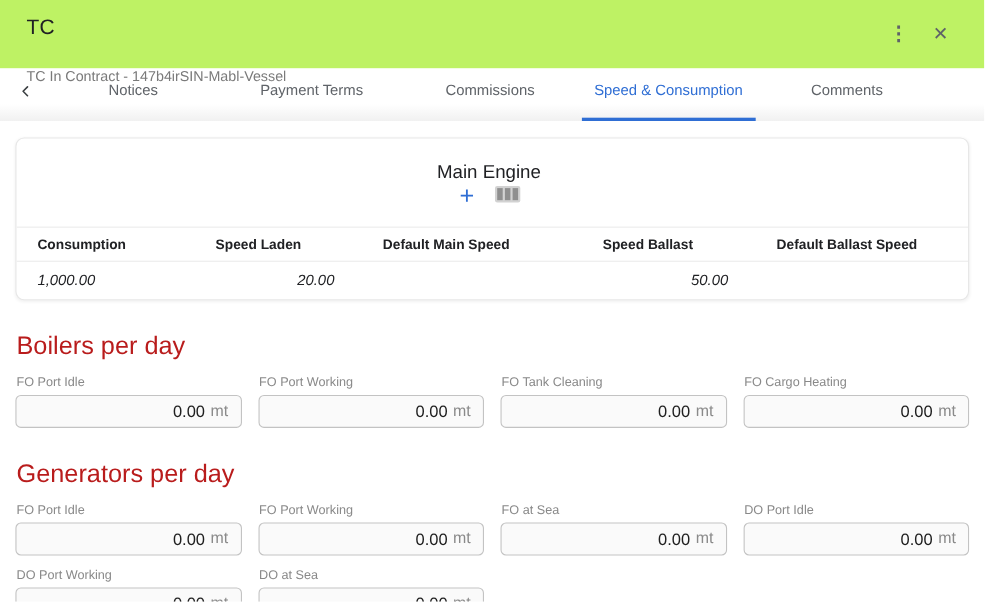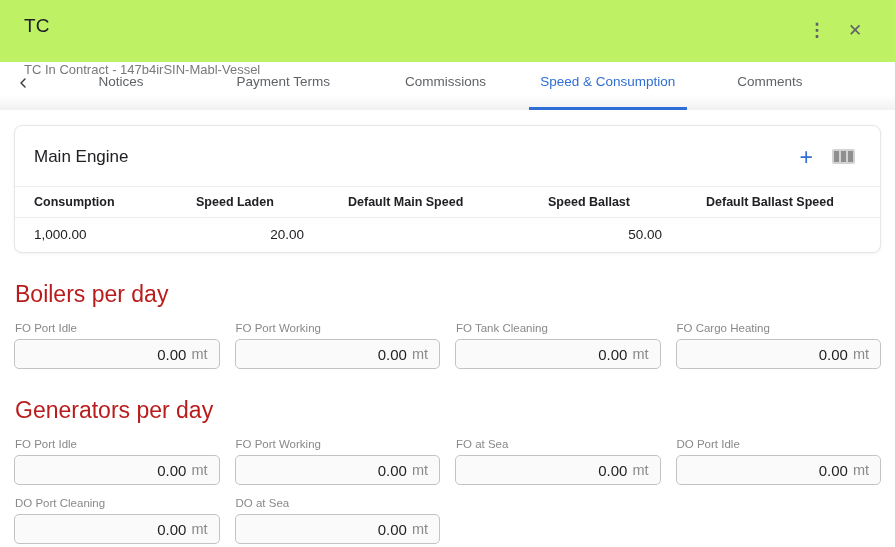--- a/index.html
+++ b/index.html
@@ -47,37 +47,38 @@
   .content { padding:15px 14px 0 14px; background:#fff; }
 
   .card {
     background:#fff; border:1px solid #e7e7e7; border-radius:8px;
     box-shadow:0 1px 3px rgba(0,0,0,.06);
     overflow:hidden;
   }
   .card-head {
     display:flex; align-items:center; justify-content:space-between;
     padding:21px 25px 19px 19px;
+    flex-direction:column;
   }
   .card-head h2 { font-size:17px; font-weight:400; color:#202124; }
   .card-actions { display:flex; align-items:center; gap:17px; }
   .plus-btn {
     border:none; background:transparent; cursor:pointer; color:var(--accent,#2f6ed4);
     font-size:23px; line-height:20px; font-weight:400; padding:0 2px;
   }
   .cols-btn { border:none; background:transparent; cursor:pointer; padding:0; }
   .cols { display:inline-flex; gap:2px; background:#d2d2d2; padding:2px; border-radius:2px; }
   .cols i { display:block; width:5px; height:11px; background:#8f8f8f; }
 
   .tgrid { display:grid; grid-template-columns:181fr 152fr 200fr 158fr 174fr; }
   .thead { border-top:1px solid #ececec; border-bottom:1px solid #ececec; padding:8px 0; }
   .th { font-size:12.5px; font-weight:700; color:#202124; }
   .th:first-child, .td:first-child { padding-left:19px; }
   .trow { padding:9px 0 10px 0; }
-  .td { font-size:13.5px; color:#202124; }
+  .td { font-size:13.5px; color:#202124;font-style:italic; }
   .td.num { text-align:right; padding-right:44px; }
 
   .section-title { margin:28px 1px 14px 1px; font-size:23px; font-weight:400; color:#b91c1c; }
   .fields { display:grid; grid-template-columns:repeat(4,1fr); column-gap:15px; row-gap:12px; }
   .flabel { font-size:11.5px; color:#898989; margin:0 0 5px 1px; }
   .fbox {
     height:30px; border:1px solid #c3c3c3; border-radius:5px; background:#fafafa;
     display:flex; align-items:center; justify-content:flex-end; gap:5px;
     padding-right:11px; cursor:text;
   }
@@ -232,21 +233,21 @@
 
           <div class="field">
             <div class="flabel">DO Port Idle</div>
             <div class="fbox">
               <span class="fval">0.00</span>
               <span class="funit">mt</span>
             </div>
           </div>
 
           <div class="field">
-            <div class="flabel">DO Port Cleaning</div>
+            <div class="flabel">DO Port Working</div>
             <div class="fbox">
               <span class="fval">0.00</span>
               <span class="funit">mt</span>
             </div>
           </div>
 
           <div class="field">
             <div class="flabel">DO at Sea</div>
             <div class="fbox">
               <span class="fval">0.00</span>

